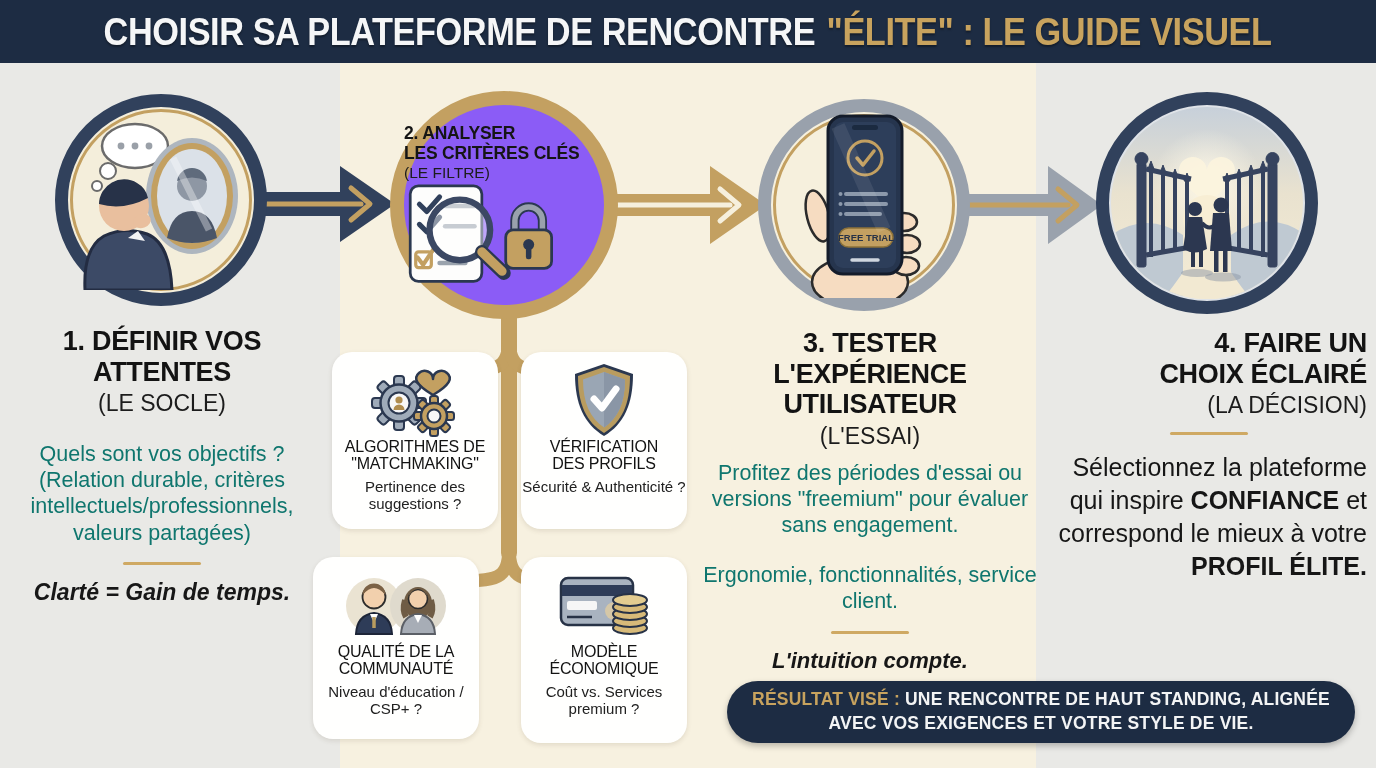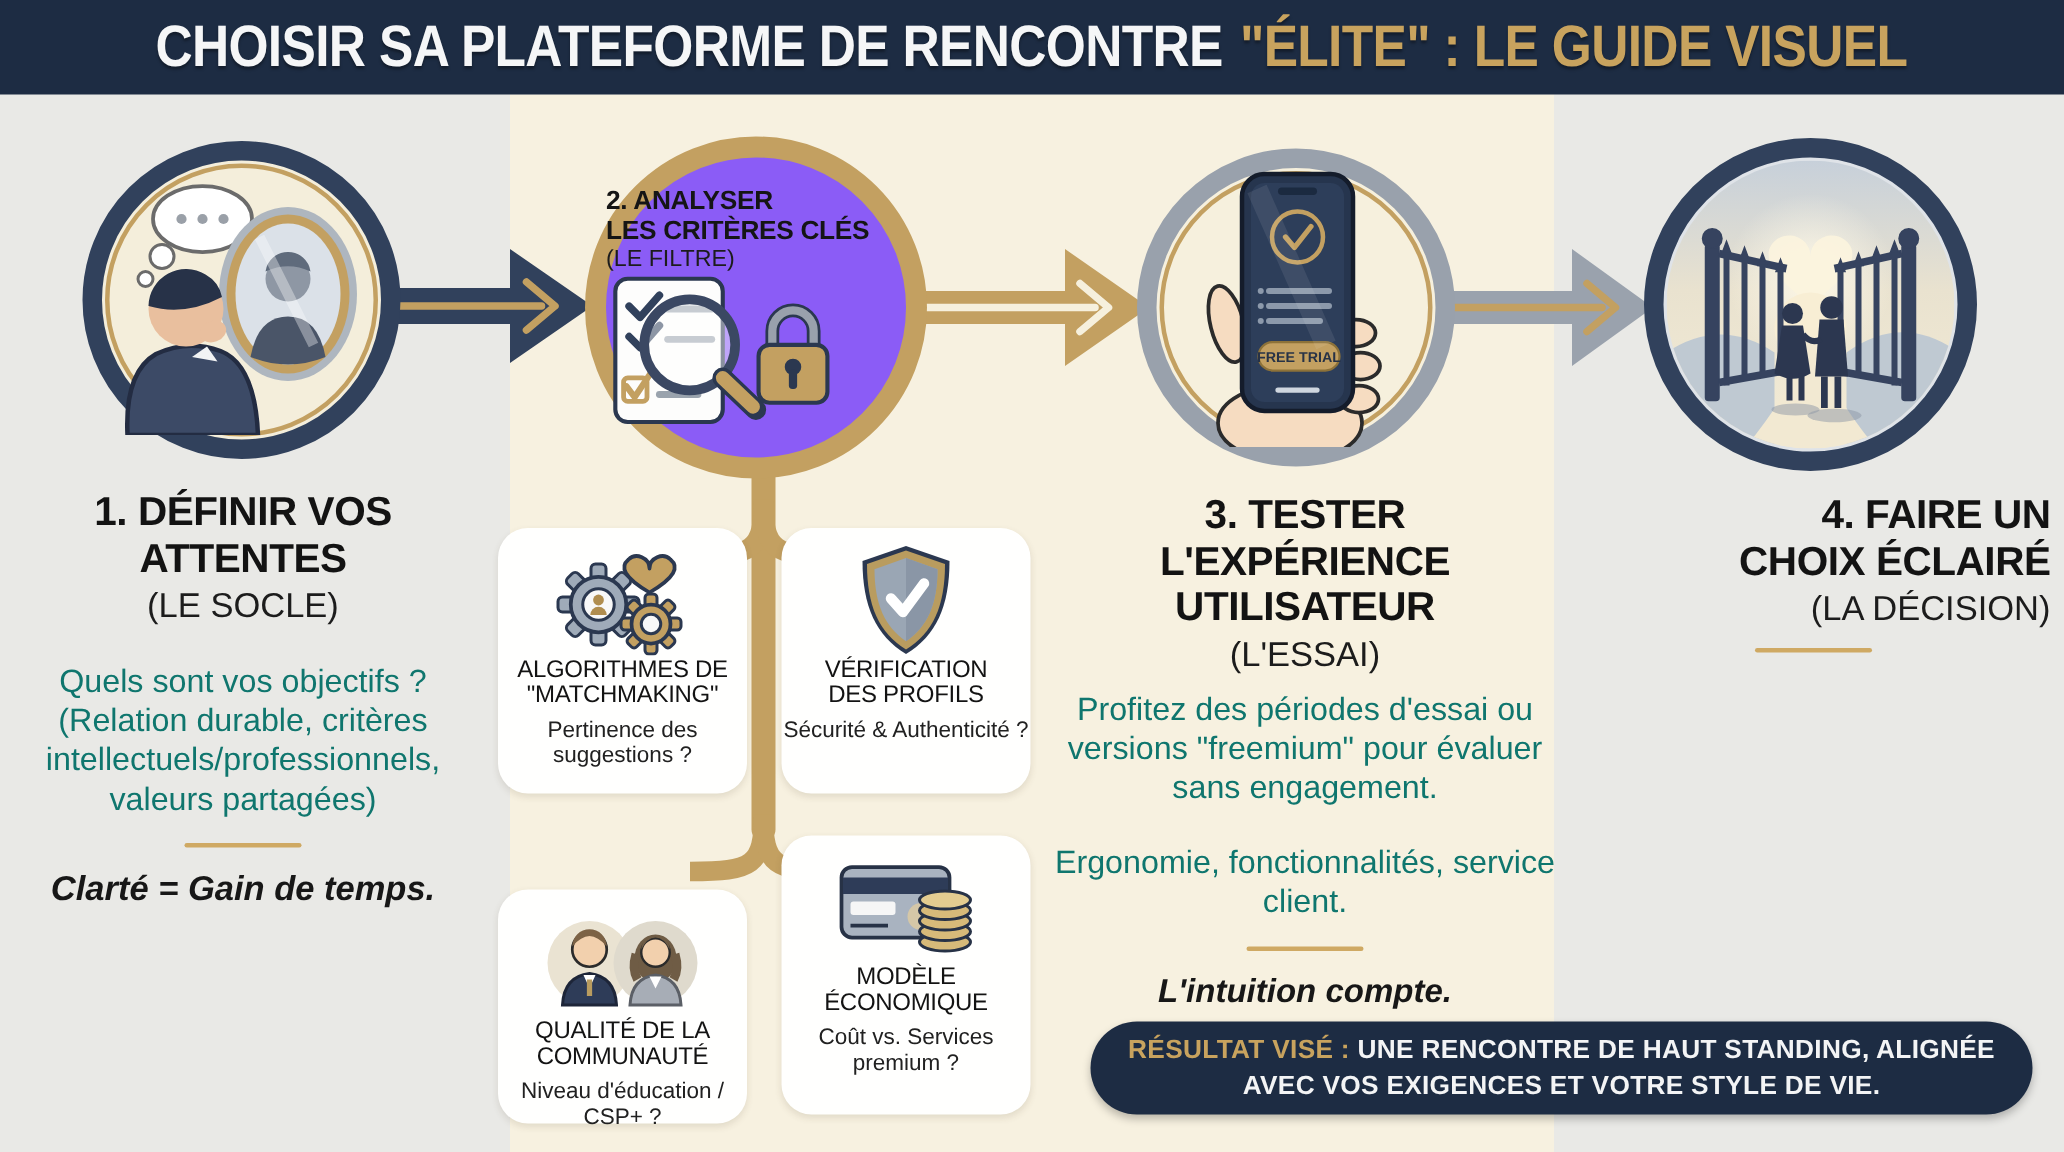--- a/index.html
+++ b/index.html
@@ -49,21 +49,21 @@
   .divider{width:78px;height:3px;background:#cfa963;margin:16px auto 0;border-radius:2px;}
   .note{font-style:italic;font-size:23px;font-weight:600;margin-top:14px;color:#171717;}
   .s4-body{font-size:25px;line-height:1.32;margin-top:16px;color:#161616;}
   .s4-body b{font-weight:800;}
 
   
   .card{position:absolute;width:166px;background:#fffffe;border-radius:20px;text-align:center;
     padding-top:10px;box-sizing:border-box;box-shadow:0 2px 5px rgba(70,60,30,.12);}
   #cardA{left:332px;top:352px;height:177px;}
   #cardB{left:521px;top:352px;height:177px;}
-  #cardC{left:332px;top:557px;height:156px;margin-top:36px;}
+  #cardC{left:313px;top:557px;height:182px;}
   #cardD{left:521px;top:557px;height:186px;}
   .card .icon{height:76px;display:flex;align-items:center;justify-content:center;}
   .card .t{font-size:16px;font-weight:400;line-height:1.08;color:#131313;letter-spacing:-0.2px;}
   .card .s{font-size:15px;margin-top:5px;line-height:1.18;color:#212121;}
 
   
   #banner{position:absolute;left:727px;top:681px;width:628px;height:62px;background:#1d2c43;
     border-radius:34px;display:flex;align-items:center;justify-content:center;
     padding:0 24px;box-sizing:border-box;text-align:center;box-shadow:0 3px 6px rgba(0,0,0,.25);}
   .banner-text{font-size:17.5px;font-weight:800;line-height:1.35;letter-spacing:.2px;color:#f3f4f5;}
@@ -289,20 +289,21 @@
     <div class="body m-top-lg">Ergonomie, fonctionnalités, service client.</div>
     <div class="divider"></div>
     <div class="note" style="font-size:22px;">L'intuition compte.</div>
   </div>
 
   <div id="step4-text" class="step-text">
     <div class="st-title">4. FAIRE UN</div>
     <div class="st-title">CHOIX ÉCLAIRÉ</div>
     <div class="st-sub">(LA DÉCISION)</div>
     <div class="divider" style="margin-top:13px;"></div>
+    <div class="s4-body"><span>Sélectionnez la plateforme qui inspire </span><b>CONFIANCE</b><span> et correspond le mieux à votre </span><b>PROFIL ÉLITE.</b></div>
   </div>
 
   <div id="cardA" class="card">
     <div class="icon">
       <svg width="96" height="74" viewBox="0 0 96 74">
         <path d="M66,16 c0,-7 -9,-11 -14,-6 c-6,5 -3,12 14,22 c17,-10 20,-17 14,-22 c-5,-5 -14,-1 -14,6 z" fill="#c3a061" stroke="#2b3850" stroke-width="2.5" stroke-linejoin="round"></path>
         <g transform="translate(32,40)">
           <g fill="#9fabb9" stroke="#2b3850" stroke-width="2">
             <rect x="-5" y="-27" width="10" height="12" rx="3"></rect>
             <rect x="-5" y="-27" width="10" height="12" rx="3" transform="rotate(45)"></rect>

